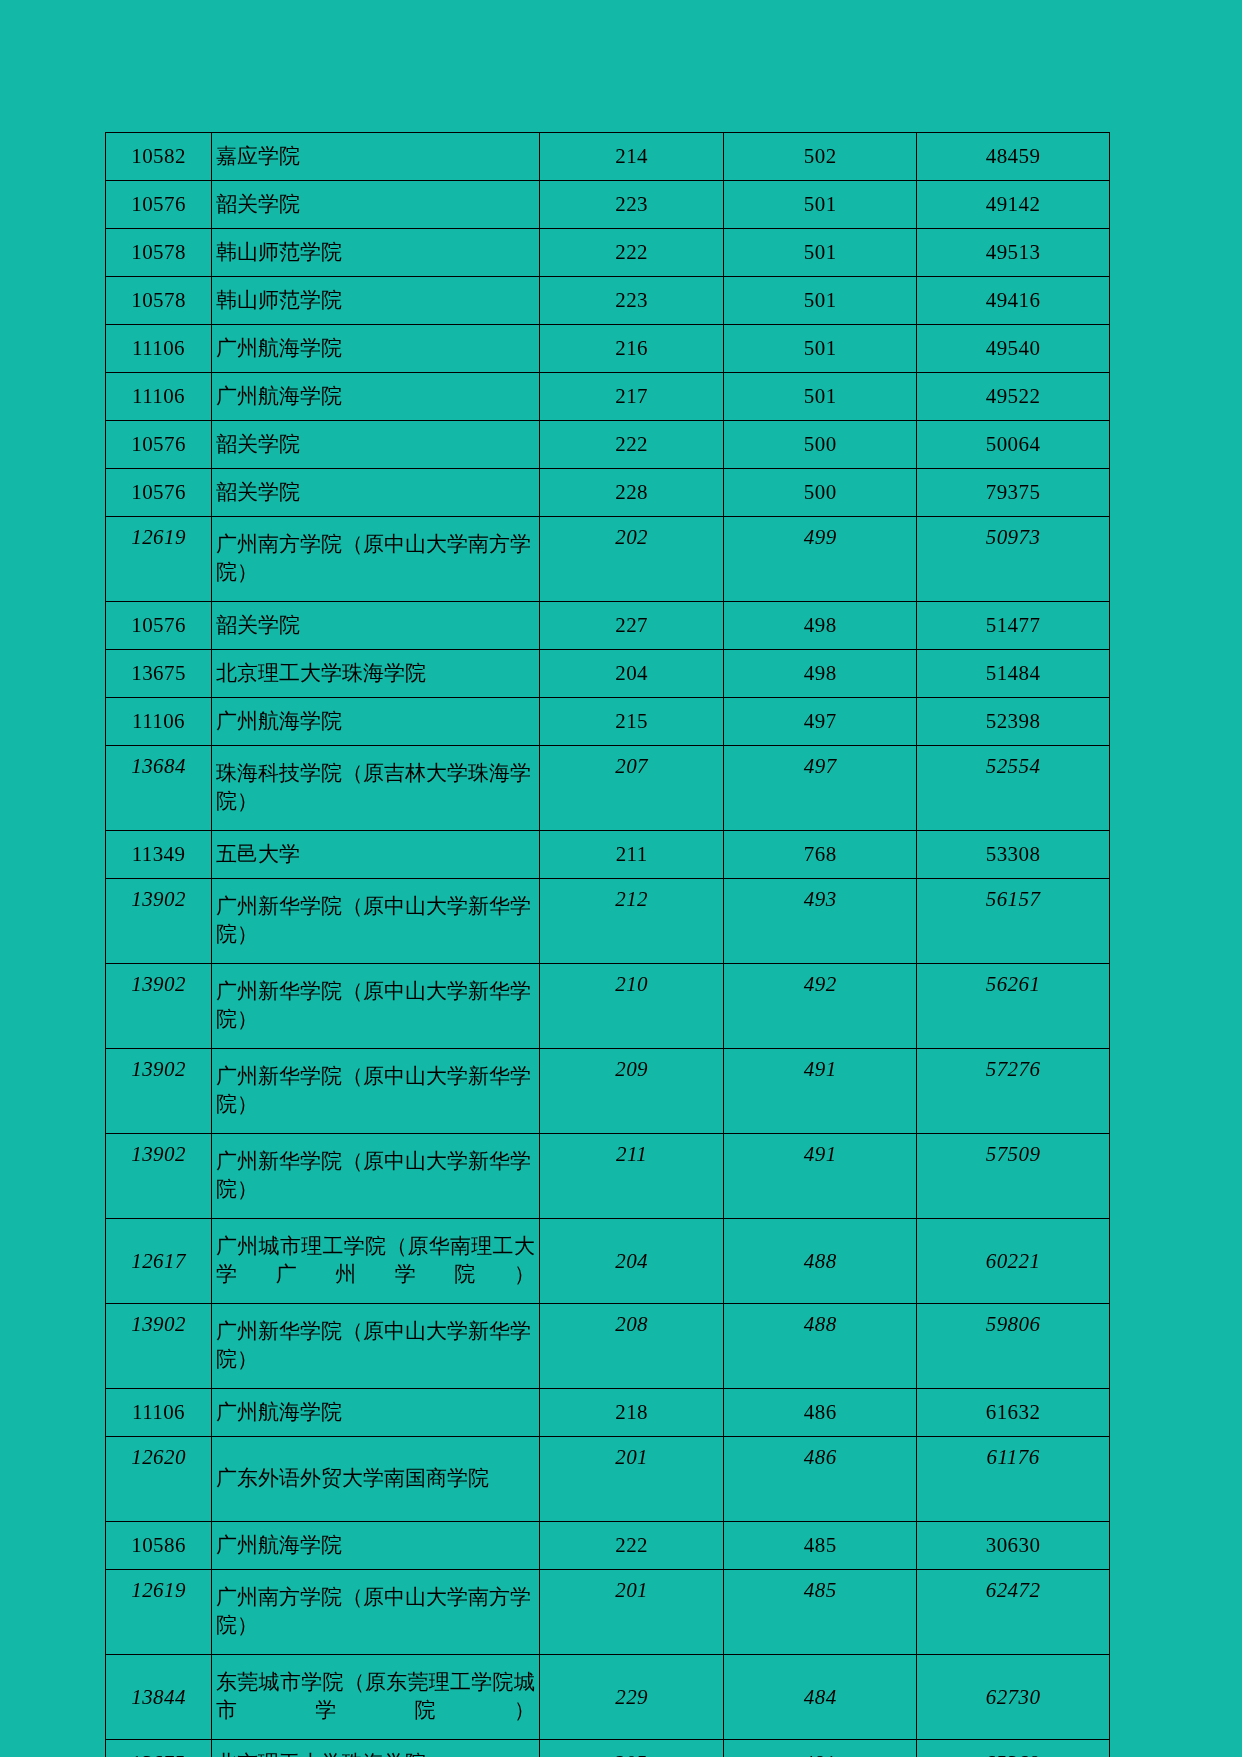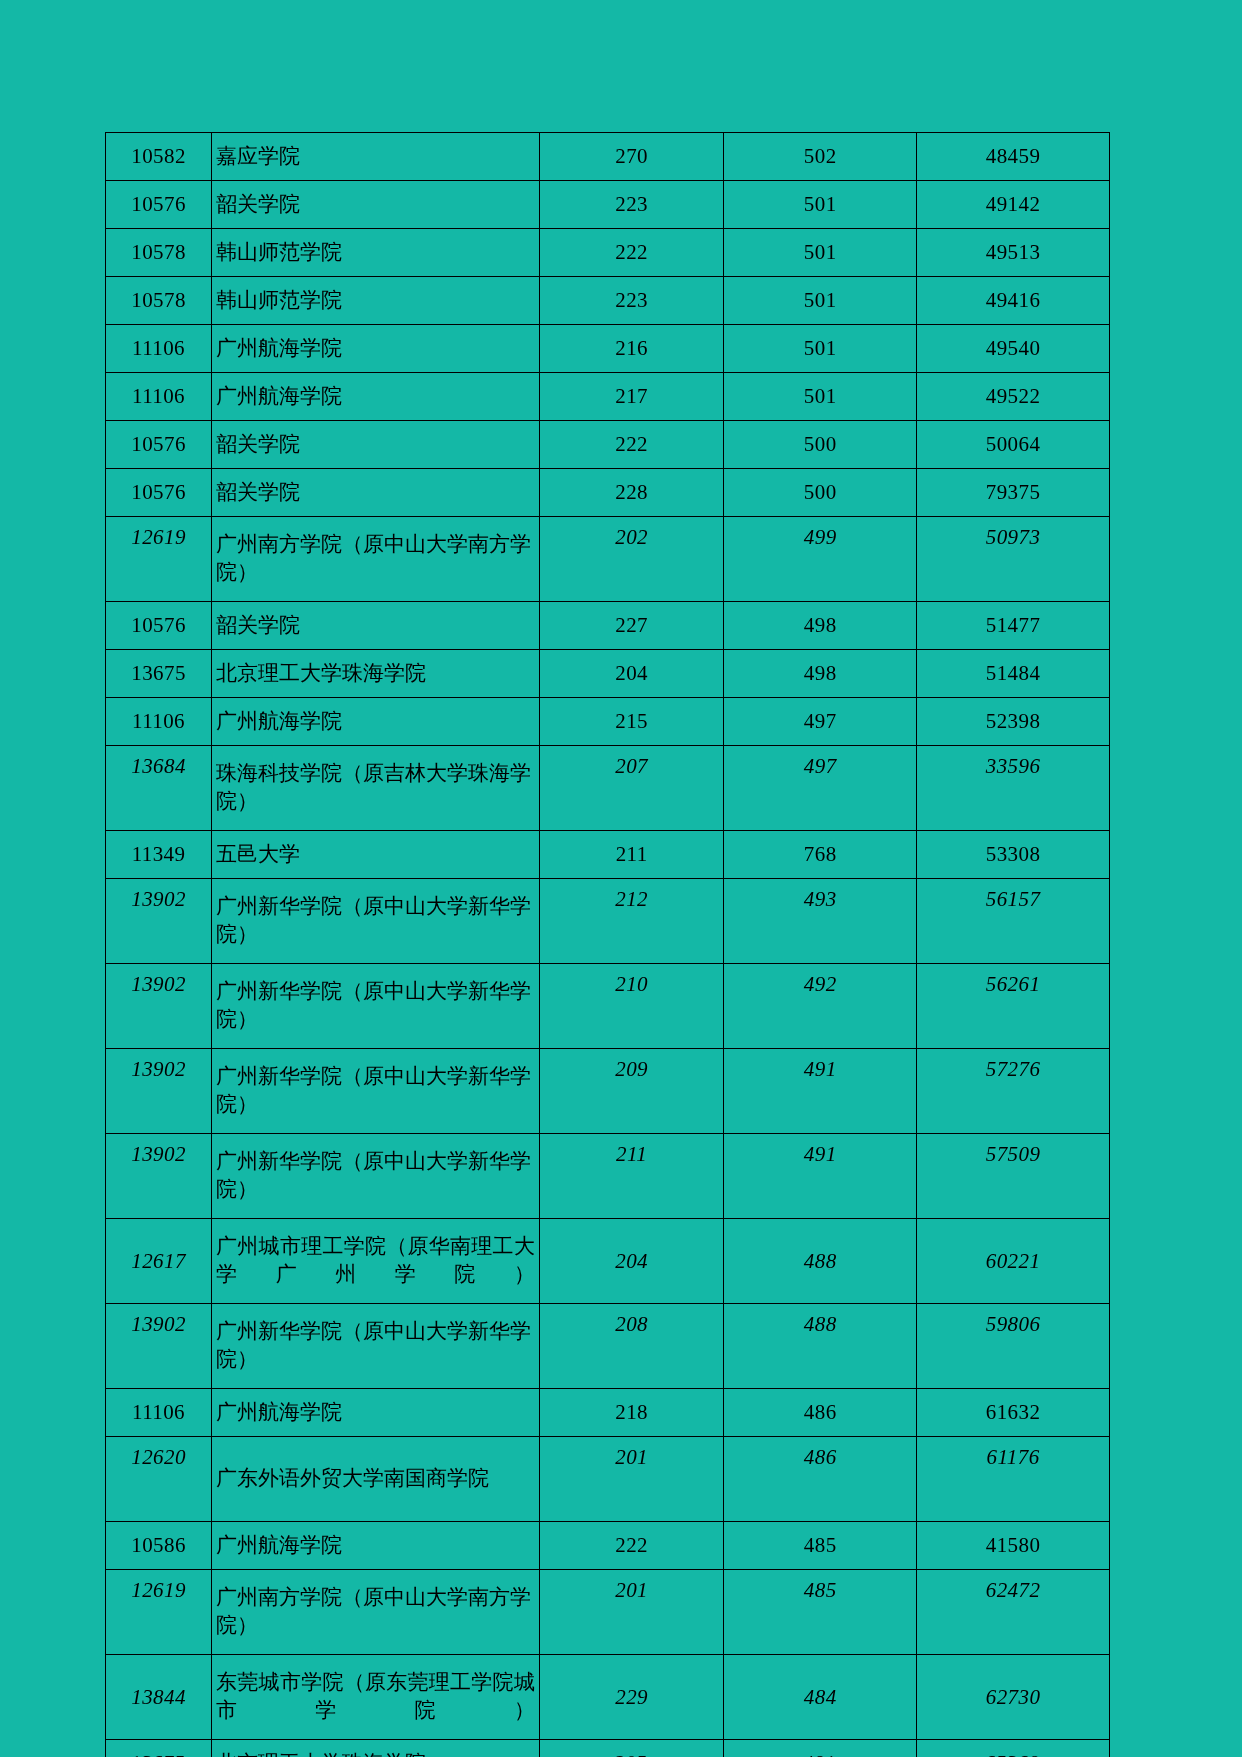--- a/index.html
+++ b/index.html
@@ -83,21 +83,21 @@
       <col class="c-code">
       <col class="c-name">
       <col class="c-plan">
       <col class="c-score">
       <col class="c-rank">
     </colgroup>
     <tbody id="table-body">
         <tr class="r1 mid-line">
           <td class="code">10582</td>
           <td class="name">嘉应学院</td>
-          <td class="num">270</td>
+          <td class="num">214</td>
           <td class="num">502</td>
           <td class="num">48459</td>
         </tr>
         <tr class="r1 mid-line">
           <td class="code">10576</td>
           <td class="name">韶关学院</td>
           <td class="num">223</td>
           <td class="num">501</td>
           <td class="num">49142</td>
         </tr>
@@ -169,21 +169,21 @@
           <td class="name">广州航海学院</td>
           <td class="num">215</td>
           <td class="num">497</td>
           <td class="num">52398</td>
         </tr>
         <tr class="r2 two-line">
           <td class="code">13684</td>
           <td class="name">珠海科技学院（原吉林大学珠海学院）</td>
           <td class="num">207</td>
           <td class="num">497</td>
-          <td class="num">33596</td>
+          <td class="num">52554</td>
         </tr>
         <tr class="r1 mid-line">
           <td class="code">11349</td>
           <td class="name">五邑大学</td>
           <td class="num">211</td>
           <td class="num">768</td>
           <td class="num">53308</td>
         </tr>
         <tr class="r2 two-line">
           <td class="code">13902</td>
@@ -239,21 +239,21 @@
           <td class="name">广东外语外贸大学南国商学院</td>
           <td class="num">201</td>
           <td class="num">486</td>
           <td class="num">61176</td>
         </tr>
         <tr class="r1 mid-line">
           <td class="code">10586</td>
           <td class="name">广州航海学院</td>
           <td class="num">222</td>
           <td class="num">485</td>
-          <td class="num">41580</td>
+          <td class="num">30630</td>
         </tr>
         <tr class="r2 two-line">
           <td class="code">12619</td>
           <td class="name">广州南方学院（原中山大学南方学院）</td>
           <td class="num">201</td>
           <td class="num">485</td>
           <td class="num">62472</td>
         </tr>
         <tr class="r2 two-line mid-line">
           <td class="code">13844</td>

